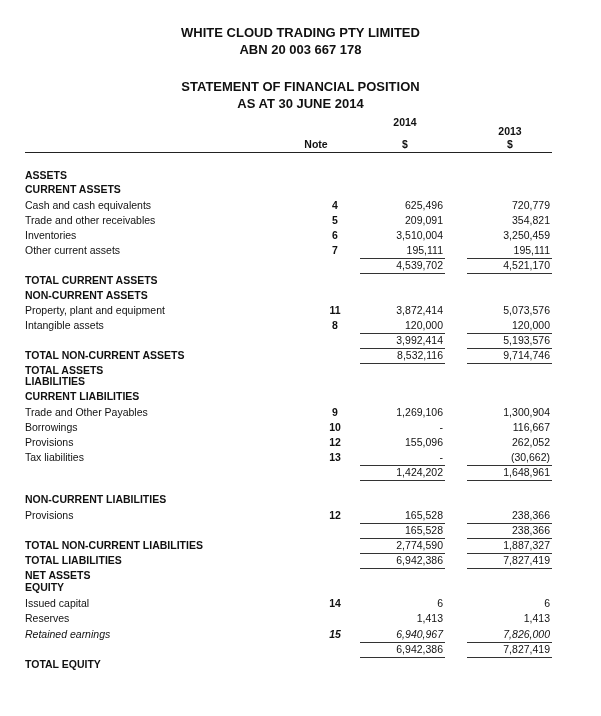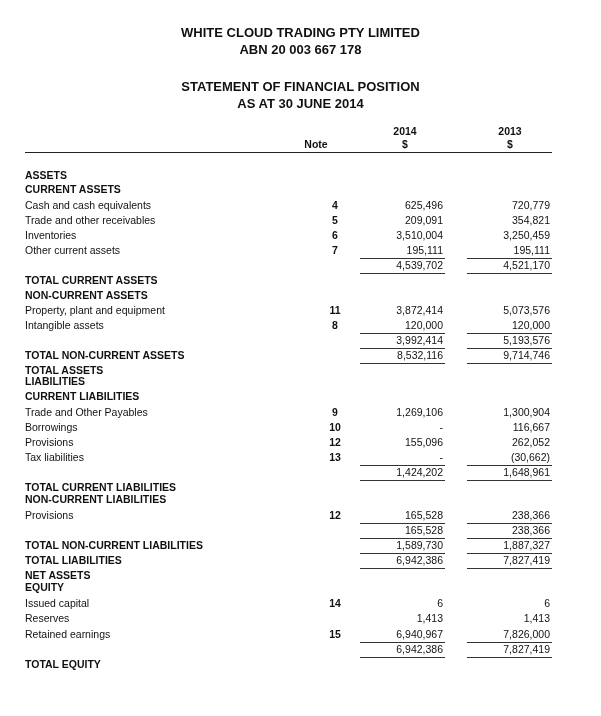--- a/index.html
+++ b/index.html
@@ -33,21 +33,21 @@
 <body>
 
 <div>
   <div class="title t1">WHITE CLOUD TRADING PTY LIMITED</div>
   <div class="title t2">ABN 20 003 667 178</div>
   <div class="title t3">STATEMENT OF FINANCIAL POSITION</div>
   <div class="title t4">AS AT 30 JUNE 2014</div>
 </div>
 
 <div>
-  <div class="colhead" style="left:385px; top:125px; width:40px;">2014</div>
+  <div class="colhead" style="left:385px; top:116px; width:40px;">2014</div>
   <div class="colhead" style="left:385px; top:138px; width:40px;">$</div>
   <div class="colhead" style="left:490px; top:125px; width:40px;">2013</div>
   <div class="colhead" style="left:490px; top:138px; width:40px;">$</div>
   <div class="colhead" style="left:296px; top:138px; width:40px;">Note</div>
   <div class="hline" style="left:25px; top:152px; width:527px;"></div>
 </div>
 
 <div id="statement">
     <div class="row head" style="top: 168px;">
       <span class="lbl">ASSETS</span>
@@ -163,21 +163,20 @@
       <span class="v14">155,096</span>
       <span class="v13">262,052</span>
     </div>
     <div class="row item" style="top: 450px;">
       <span class="lbl">Tax liabilities</span>
       <span class="note">13</span>
       <span class="v14">-</span>
       <span class="v13">(30,662)</span>
     </div>
     <div class="row total" style="top: 465px;">
-      <span class="lbl">TOTAL CURRENT LIABILITIES</span>
       <span class="note"></span>
       <span class="v14">1,424,202</span>
       <span class="v13">1,648,961</span>
     </div>
     <div class="rule" style="left: 360px; width: 85px; top: 465px;"></div>
     <div class="rule" style="left: 467px; width: 85px; top: 465px;"></div>
     <div class="rule" style="left: 360px; width: 85px; top: 480px;"></div>
     <div class="rule" style="left: 467px; width: 85px; top: 480px;"></div>
     <div class="row head" style="top: 492px; padding-left: 28px;">
       <span class="lbl">NON-CURRENT LIABILITIES</span>
@@ -197,21 +196,21 @@
       <span class="lbl">TOTAL NON-CURRENT LIABILITIES</span>
       <span class="note"></span>
       <span class="v14">165,528</span>
       <span class="v13">238,366</span>
     </div>
     <div class="rule" style="left: 360px; width: 85px; top: 523px;"></div>
     <div class="rule" style="left: 467px; width: 85px; top: 523px;"></div>
     <div class="row total" style="top: 538px;">
       <span class="lbl">TOTAL LIABILITIES</span>
       <span class="note"></span>
-      <span class="v14">1,589,730</span>
+      <span class="v14">2,774,590</span>
       <span class="v13">1,887,327</span>
     </div>
     <div class="rule" style="left: 360px; width: 85px; top: 538px;"></div>
     <div class="rule" style="left: 467px; width: 85px; top: 538px;"></div>
     <div class="row total" style="top: 553px;">
       <span class="lbl">NET ASSETS</span>
       <span class="note"></span>
       <span class="v14">6,942,386</span>
       <span class="v13">7,827,419</span>
     </div>
@@ -230,21 +229,21 @@
       <span class="note">14</span>
       <span class="v14">6</span>
       <span class="v13">6</span>
     </div>
     <div class="row item" style="top: 611px;">
       <span class="lbl">Reserves</span>
       <span class="note"></span>
       <span class="v14">1,413</span>
       <span class="v13">1,413</span>
     </div>
-    <div class="row item" style="top: 627px;">
+    <div class="row item" style="top: 627px; font-style: italic;">
       <span class="lbl">Retained earnings</span>
       <span class="note">15</span>
       <span class="v14">6,940,967</span>
       <span class="v13">7,826,000</span>
     </div>
     <div class="rule" style="left: 360px; width: 85px; top: 642px;"></div>
     <div class="rule" style="left: 467px; width: 85px; top: 642px;"></div>
     <div class="row total" style="top: 642px;">
       <span class="lbl">TOTAL EQUITY</span>
       <span class="note"></span>

